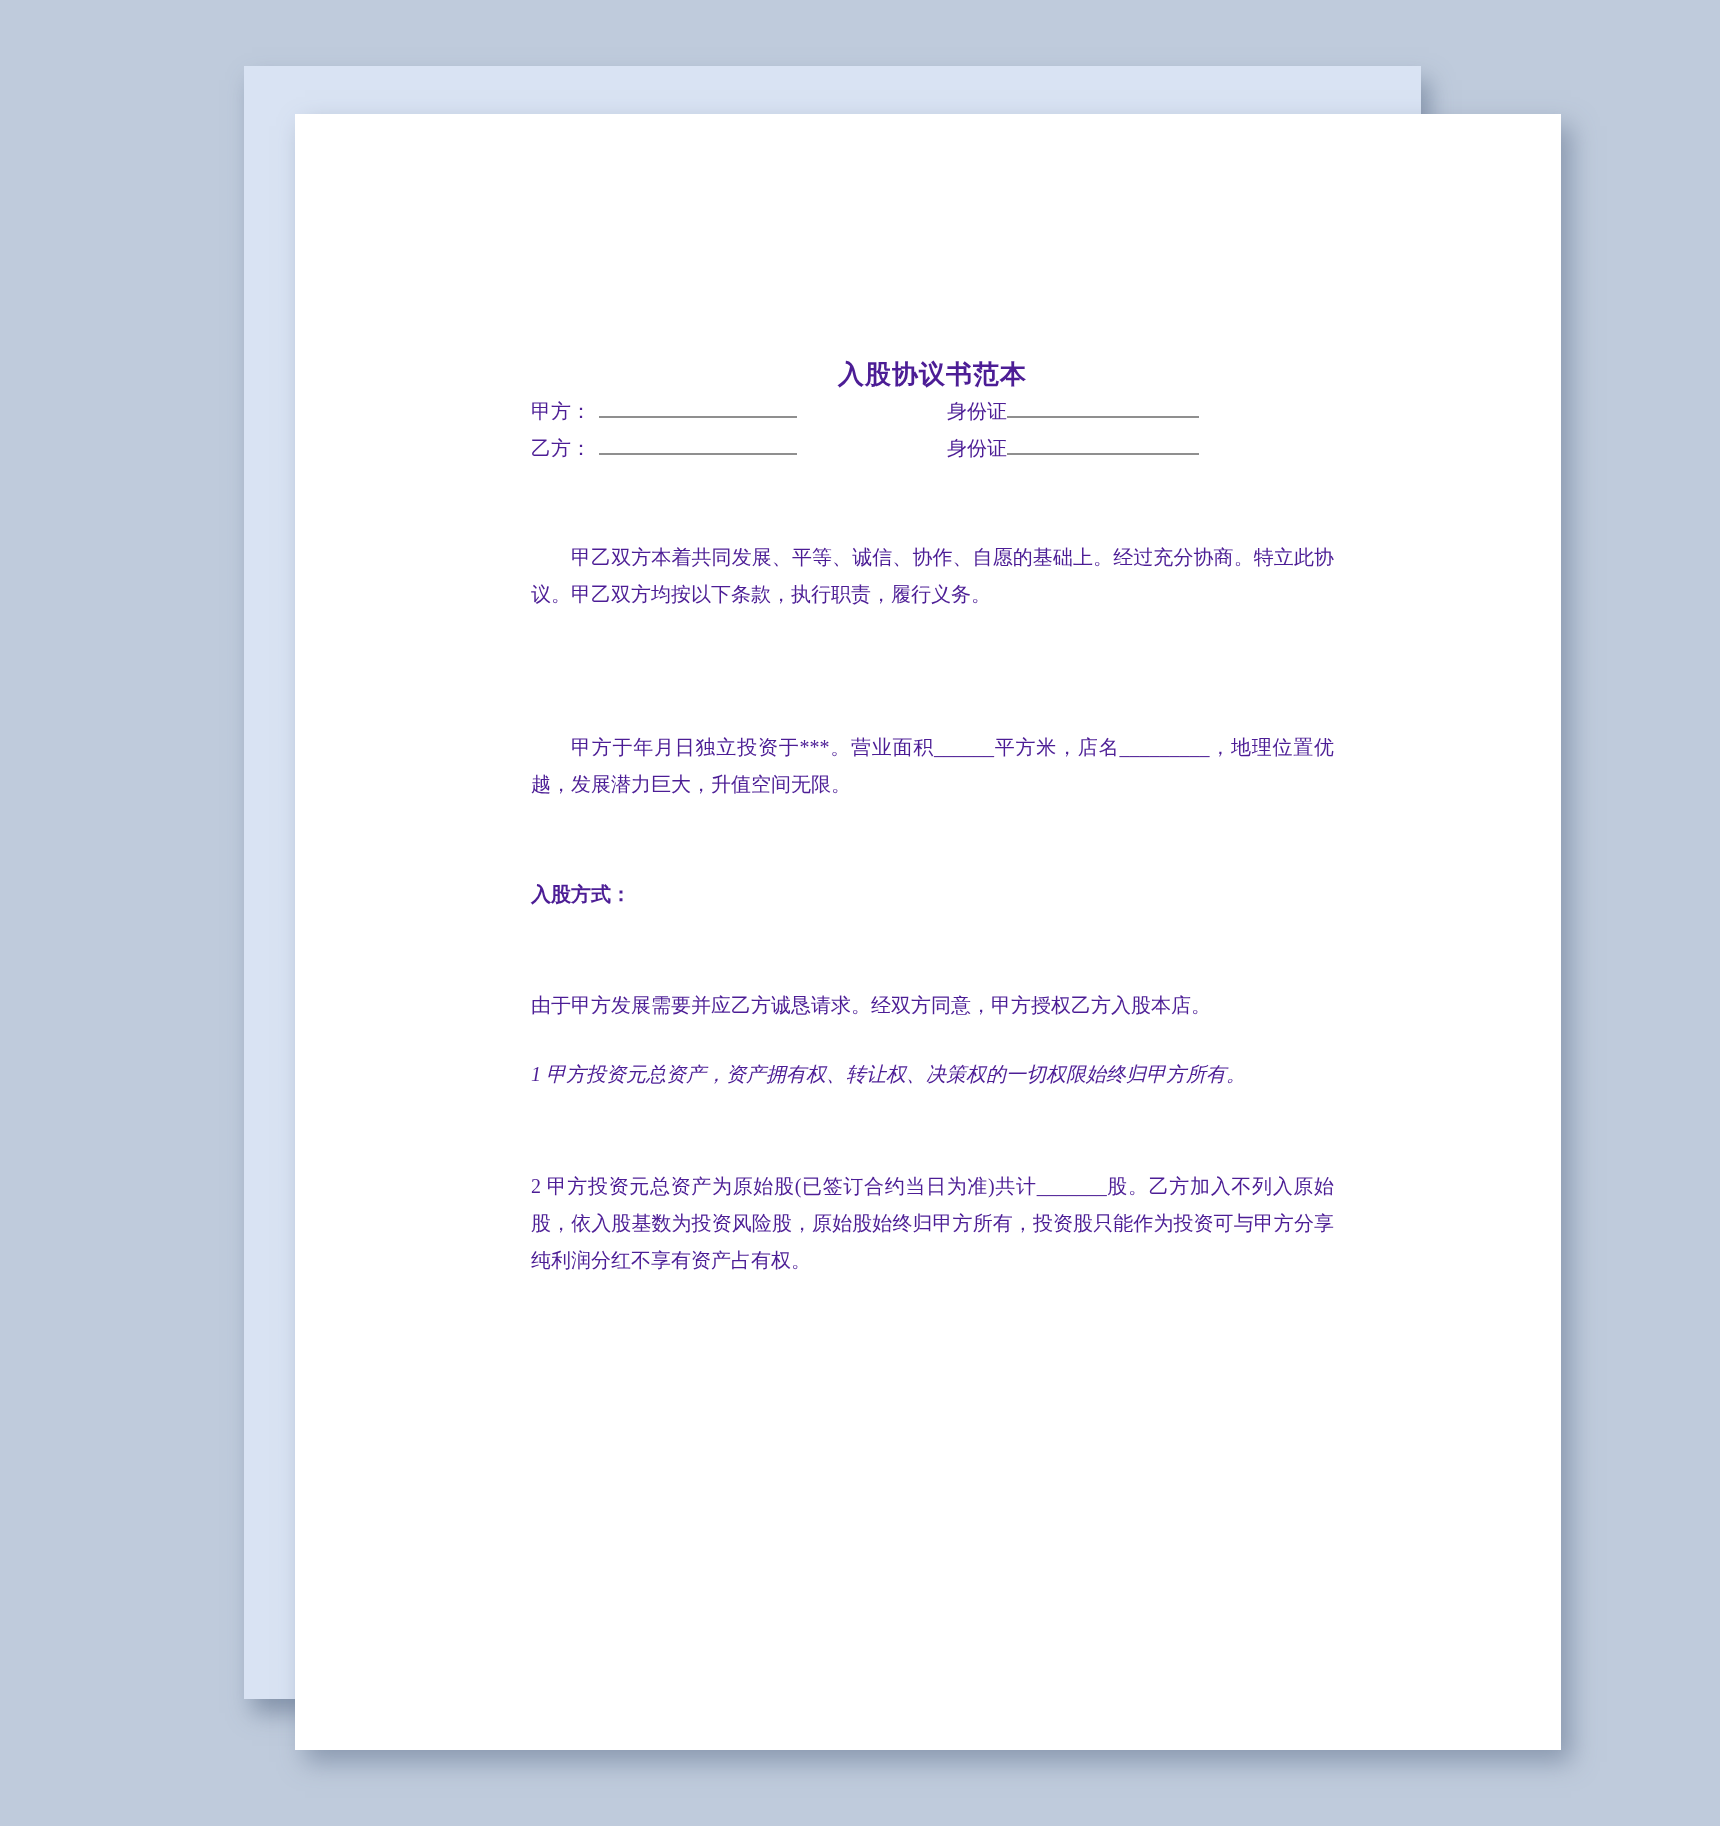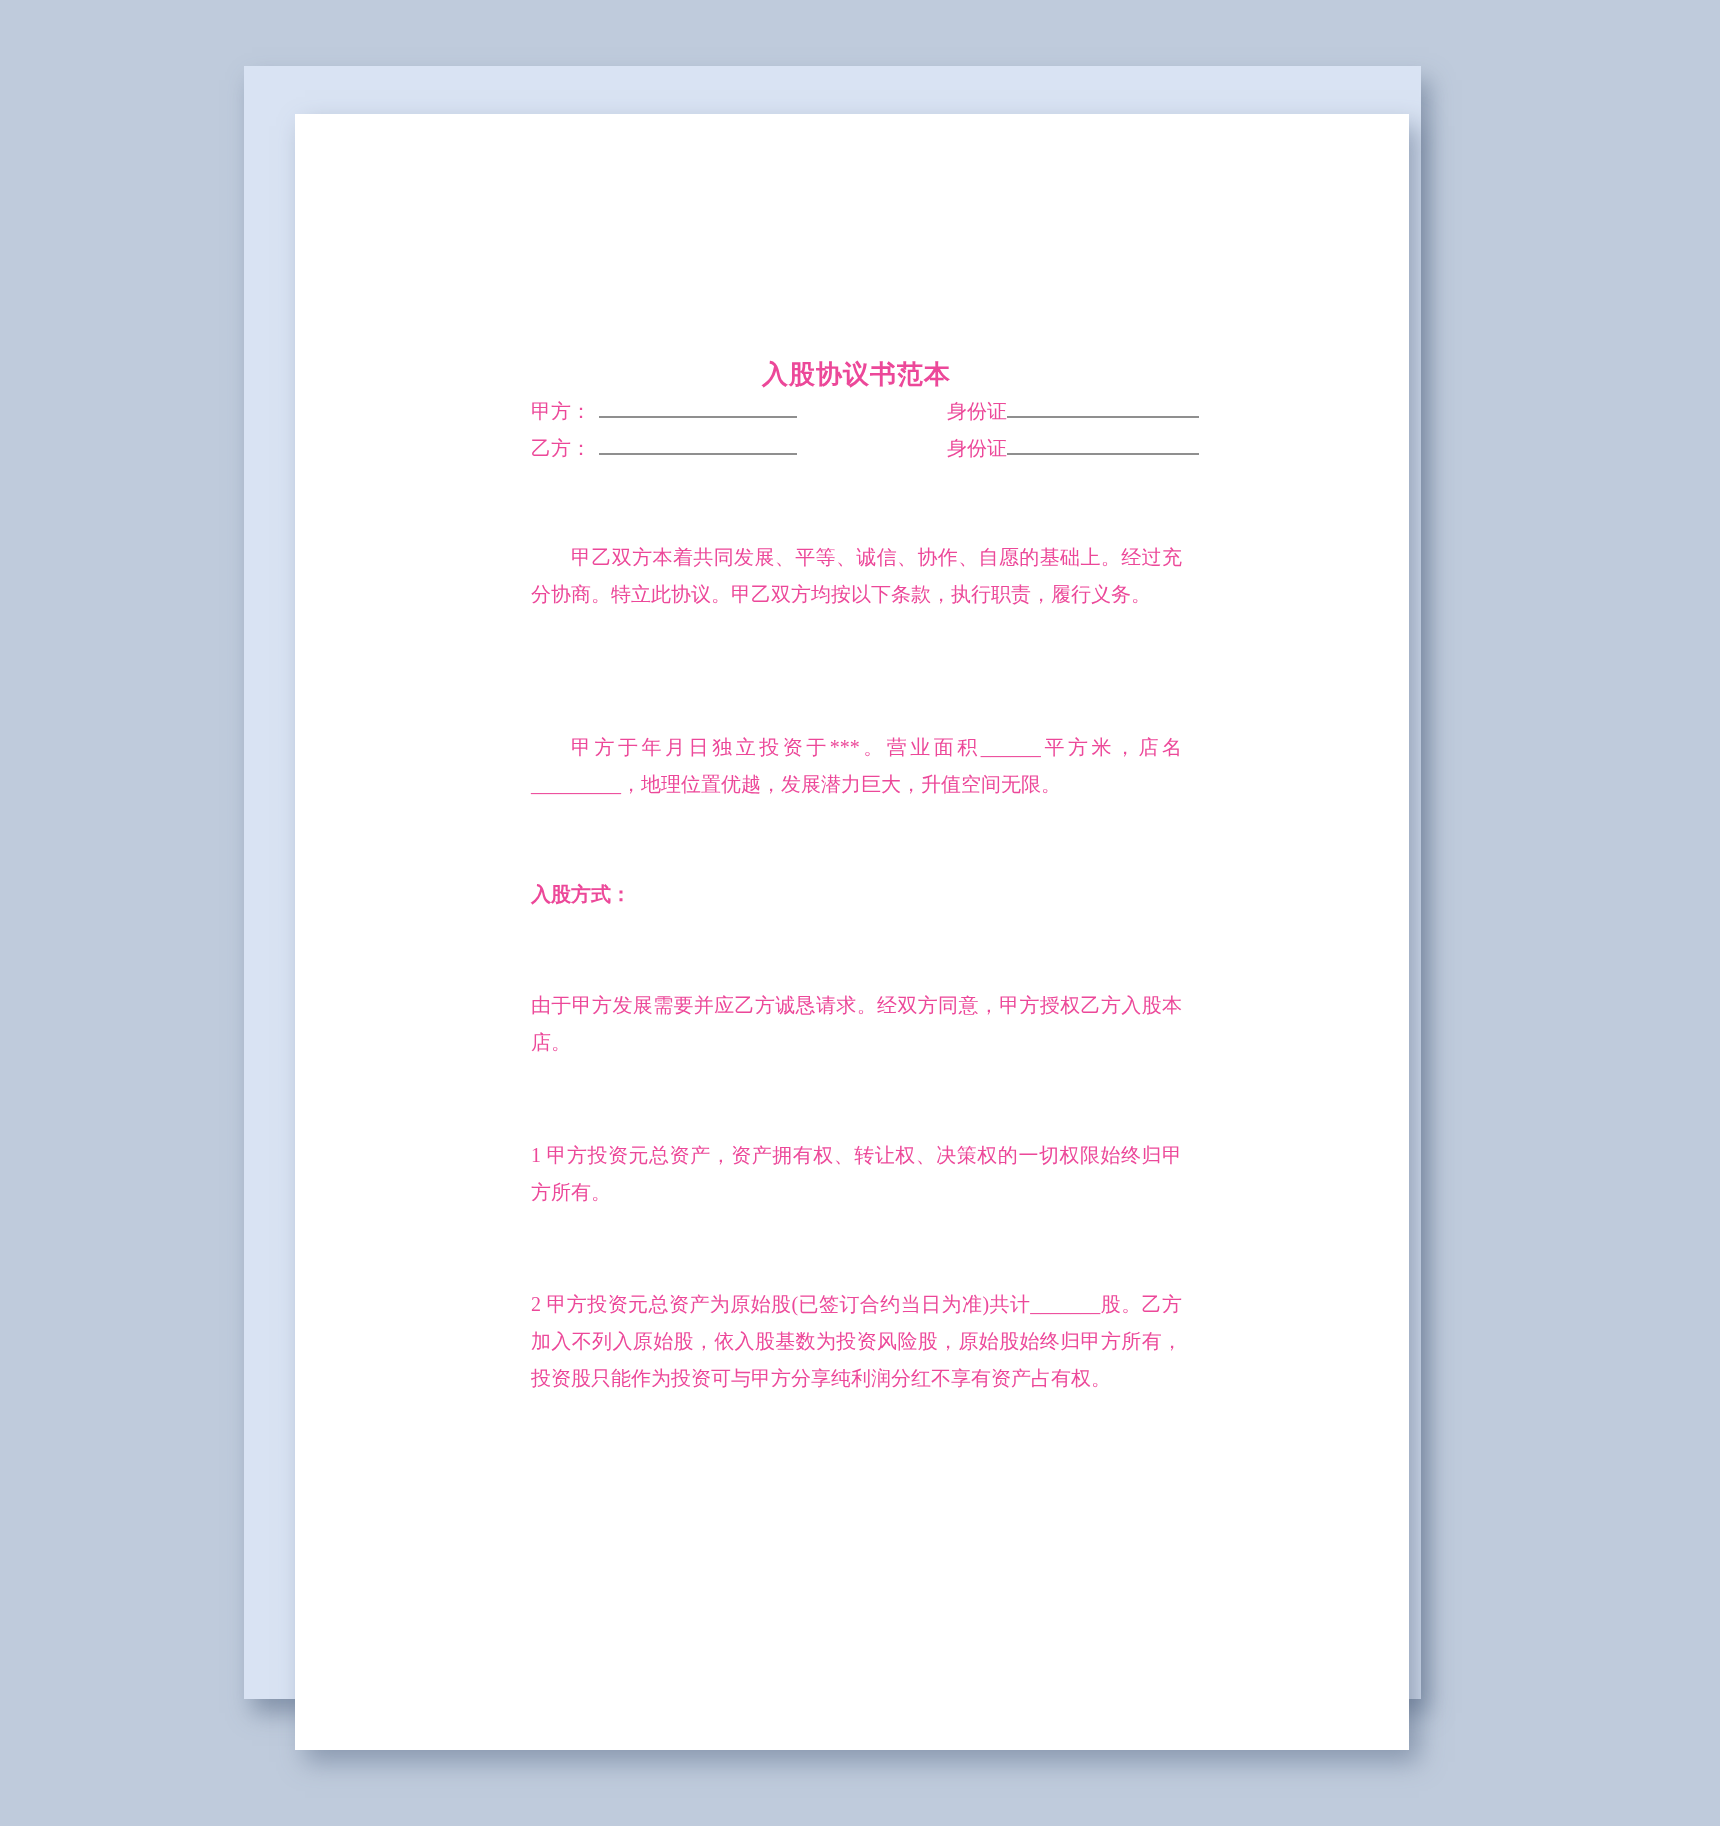--- a/index.html
+++ b/index.html
@@ -20,25 +20,25 @@
     top: 66px;
     width: 1177px;
     height: 1633px;
     background: #d9e3f3;
     box-shadow: 8px 14px 22px rgba(86, 103, 131, 0.55);
   }
   .doc-page {
     position: absolute;
     left: 295px;
     top: 114px;
-    width: 1114px;
+    width: 1266px;
     height: 1636px;
     background: #ffffff;
     box-shadow: 10px 12px 24px rgba(86, 103, 131, 0.5);
-    color: #ec4899;
+    color: #4c1d95;
   }
   .doc-content {
     padding: 0 227px 0 236px; 
   }
   .doc-title {
     margin: 242px 0 0 0;
     font-size: 26px;
     font-weight: bold;
     line-height: 37px;
     text-align: center;
@@ -73,21 +73,21 @@
     line-height: 37px;
     text-align: justify;
   }
   .doc-para.indent {
     text-indent: 2em;
   }
   .doc-para.mt-72 { margin-top: 72px; }
   .doc-para.mt-78 { margin-top: 116px; }
   .doc-para.mt-74 { margin-top: 74px; }
   .doc-para.mt-73 { margin-top: 73px; }
-  .doc-para.mt-76 { margin-top: 76px; }
+  .doc-para.mt-76 { margin-top: 32px; font-style: italic; }
   .section-heading {
     font-weight: bold;
   }
 </style>
 </head>
 <body>
 
 <div class="back-sheet"></div>
 
 <div class="doc-page">

